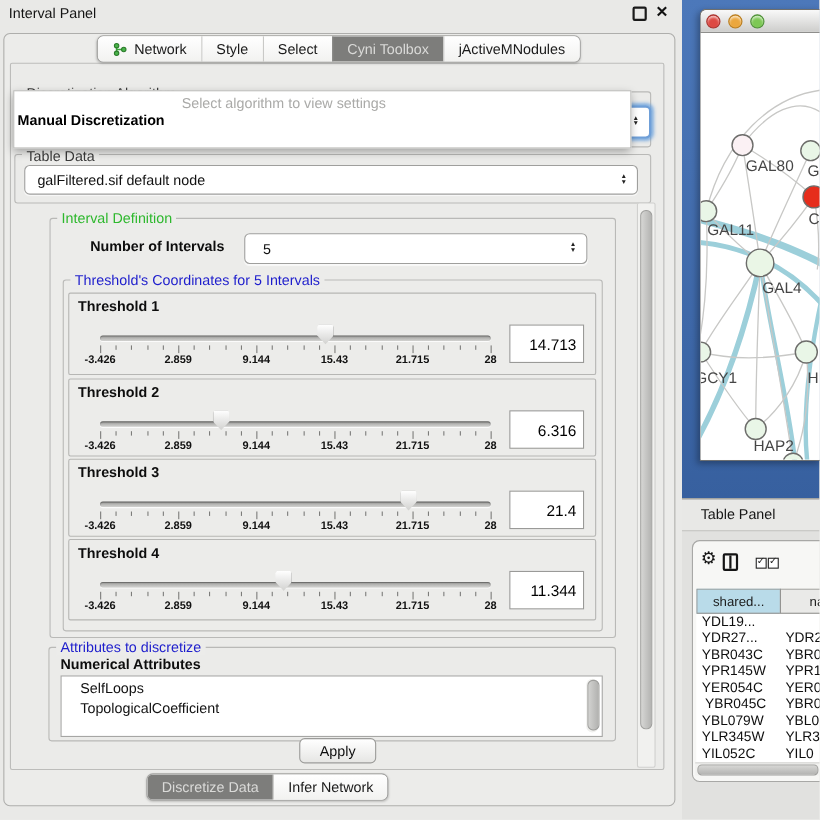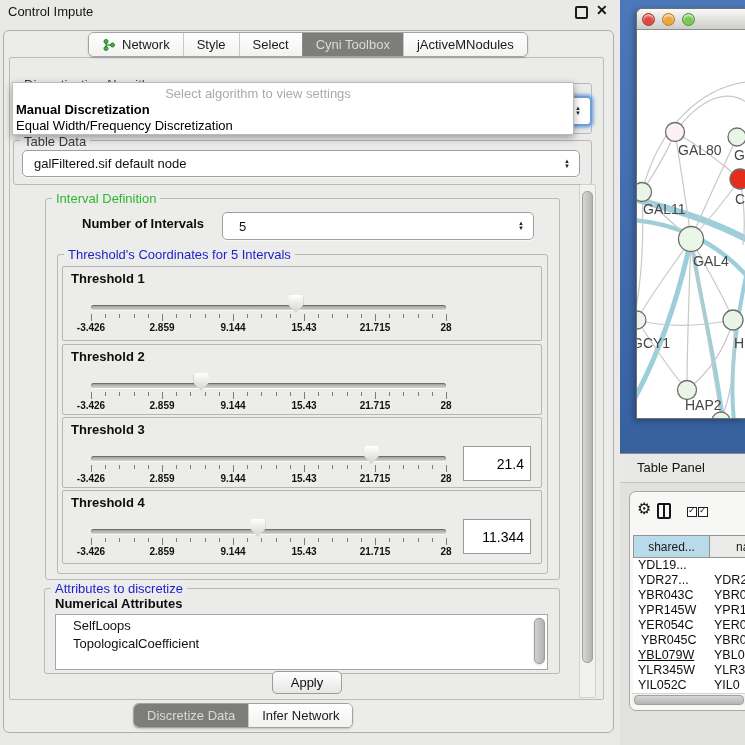--- a/index.html
+++ b/index.html
@@ -120,21 +120,21 @@
   .tbl .rows{position:absolute;left:0;top:23px;width:200px;}
   .tbl .cell{position:absolute;height:15px;font-size:12.5px;color:#0e0e0e;white-space:nowrap;}
   .hscroll{position:absolute;left:2px;top:201px;width:125px;height:11px;background:#f2f2f0;border-top:1px solid #d4d4d2;}
   .hscroll .thumb{position:absolute;left:2px;top:1px;width:108px;height:8px;border-radius:4px;
     background:linear-gradient(#d6d6d4,#b4b4b2);border:1px solid #a0a09e;}
 </style>
 </head>
 <body>
 
 <div class="titlebar">
-  <span class="t">Control Impute</span>
+  <span class="t">Interval Panel</span>
   <span class="float-btn"></span>
   <span class="close-btn">✕</span>
 </div>
 
 <div class="panel-outer"></div>
 <div class="panel-inner"></div>
 
 <div class="seg" style="left:88px;top:32px;">
   <div class="tab">
     <svg class="net-ico" viewBox="0 0 14 14">
@@ -166,21 +166,20 @@
 <div class="combo focused" style="left:22px;top:96px;width:566px;height:26px;z-index:5;">
   <span class="updown">
       <span>▲</span>
       <span>▼</span>
     </span>
 </div>
 
 <div class="popup">
   <div class="hint">Select algorithm to view settings</div>
   <div class="it1">Manual Discretization</div>
-  <div class="it2">Equal Width/Frequency Discretization</div>
 </div>
 
 <div class="groupbox" style="left:13px;top:140px;width:577px;height:43px;">
   <span class="grouptitle gt-dark" style="top:-7px;">Table Data</span>
 </div>
 <div class="combo" style="left:22px;top:150px;width:556px;height:25px;">
   <span class="val">galFiltered.sif default node</span>
   <span class="updown">
       <span>▲</span>
       <span>▼</span>
@@ -232,20 +231,21 @@
       <div class="tick" style="left: 297.8px; top: 47px; height: 4px;"></div>
       <div class="tick" style="left: 312px; top: 47px; height: 7px;"></div>
       <div class="tlabel" style="left: 312px;">21.715</div>
       <div class="tick" style="left: 326.2px; top: 47px; height: 4px;"></div>
       <div class="tick" style="left: 340.4px; top: 47px; height: 4px;"></div>
       <div class="tick" style="left: 354.6px; top: 47px; height: 4px;"></div>
       <div class="tick" style="left: 368.8px; top: 47px; height: 4px;"></div>
       <div class="tick" style="left: 383px; top: 47px; height: 7px;"></div>
       <div class="tlabel" style="left: 383px;">28</div>
       <div class="handle" style="left: 225.405px;"></div>
+      <div class="vbox">14.713</div>
     </div>
     <div class="tpanel" style="top: 344px; height: 69px;">
       <div class="ttitle">Threshold 2</div>
       <div class="track"></div>
       <div class="tick" style="left: 28px; top: 47px; height: 7px;"></div>
       <div class="tlabel" style="left: 28px;">-3.426</div>
       <div class="tick" style="left: 42.2px; top: 47px; height: 4px;"></div>
       <div class="tick" style="left: 56.4px; top: 47px; height: 4px;"></div>
       <div class="tick" style="left: 70.6px; top: 47px; height: 4px;"></div>
       <div class="tick" style="left: 84.8px; top: 47px; height: 4px;"></div>
@@ -269,20 +269,21 @@
       <div class="tick" style="left: 297.8px; top: 47px; height: 4px;"></div>
       <div class="tick" style="left: 312px; top: 47px; height: 7px;"></div>
       <div class="tlabel" style="left: 312px;">21.715</div>
       <div class="tick" style="left: 326.2px; top: 47px; height: 4px;"></div>
       <div class="tick" style="left: 340.4px; top: 47px; height: 4px;"></div>
       <div class="tick" style="left: 354.6px; top: 47px; height: 4px;"></div>
       <div class="tick" style="left: 368.8px; top: 47px; height: 4px;"></div>
       <div class="tick" style="left: 383px; top: 47px; height: 7px;"></div>
       <div class="tlabel" style="left: 383px;">28</div>
       <div class="handle" style="left: 130.549px;"></div>
+      <div class="vbox">6.316</div>
     </div>
     <div class="tpanel" style="top: 417px; height: 69px;">
       <div class="ttitle">Threshold 3</div>
       <div class="track"></div>
       <div class="tick" style="left: 28px; top: 47px; height: 7px;"></div>
       <div class="tlabel" style="left: 28px;">-3.426</div>
       <div class="tick" style="left: 42.2px; top: 47px; height: 4px;"></div>
       <div class="tick" style="left: 56.4px; top: 47px; height: 4px;"></div>
       <div class="tick" style="left: 70.6px; top: 47px; height: 4px;"></div>
       <div class="tick" style="left: 84.8px; top: 47px; height: 4px;"></div>
@@ -455,21 +456,21 @@
         <div class="cell" style="left: 5px; top: 15px;">YDR27...</div>
         <div class="cell" style="left: 81px; top: 15px;">YDR2</div>
         <div class="cell" style="left: 5px; top: 30px;">YBR043C</div>
         <div class="cell" style="left: 81px; top: 30px;">YBR0</div>
         <div class="cell" style="left: 5px; top: 45px;">YPR145W</div>
         <div class="cell" style="left: 81px; top: 45px;">YPR1</div>
         <div class="cell" style="left: 5px; top: 60px;">YER054C</div>
         <div class="cell" style="left: 81px; top: 60px;">YER0</div>
         <div class="cell" style="left: 8px; top: 75px;">YBR045C</div>
         <div class="cell" style="left: 81px; top: 75px;">YBR0</div>
-        <div class="cell" style="left: 5px; top: 90px; text-decoration: underline;">YBL079W</div>
+        <div class="cell" style="left: 5px; top: 90px;">YBL079W</div>
         <div class="cell" style="left: 81px; top: 90px;">YBL0</div>
         <div class="cell" style="left: 5px; top: 105px;">YLR345W</div>
         <div class="cell" style="left: 81px; top: 105px;">YLR3</div>
         <div class="cell" style="left: 5px; top: 120px;">YIL052C</div>
         <div class="cell" style="left: 81px; top: 120px;">YIL0</div>
       </div>
   </div>
   <div class="hscroll">
       <div class="thumb"></div>
     </div>

